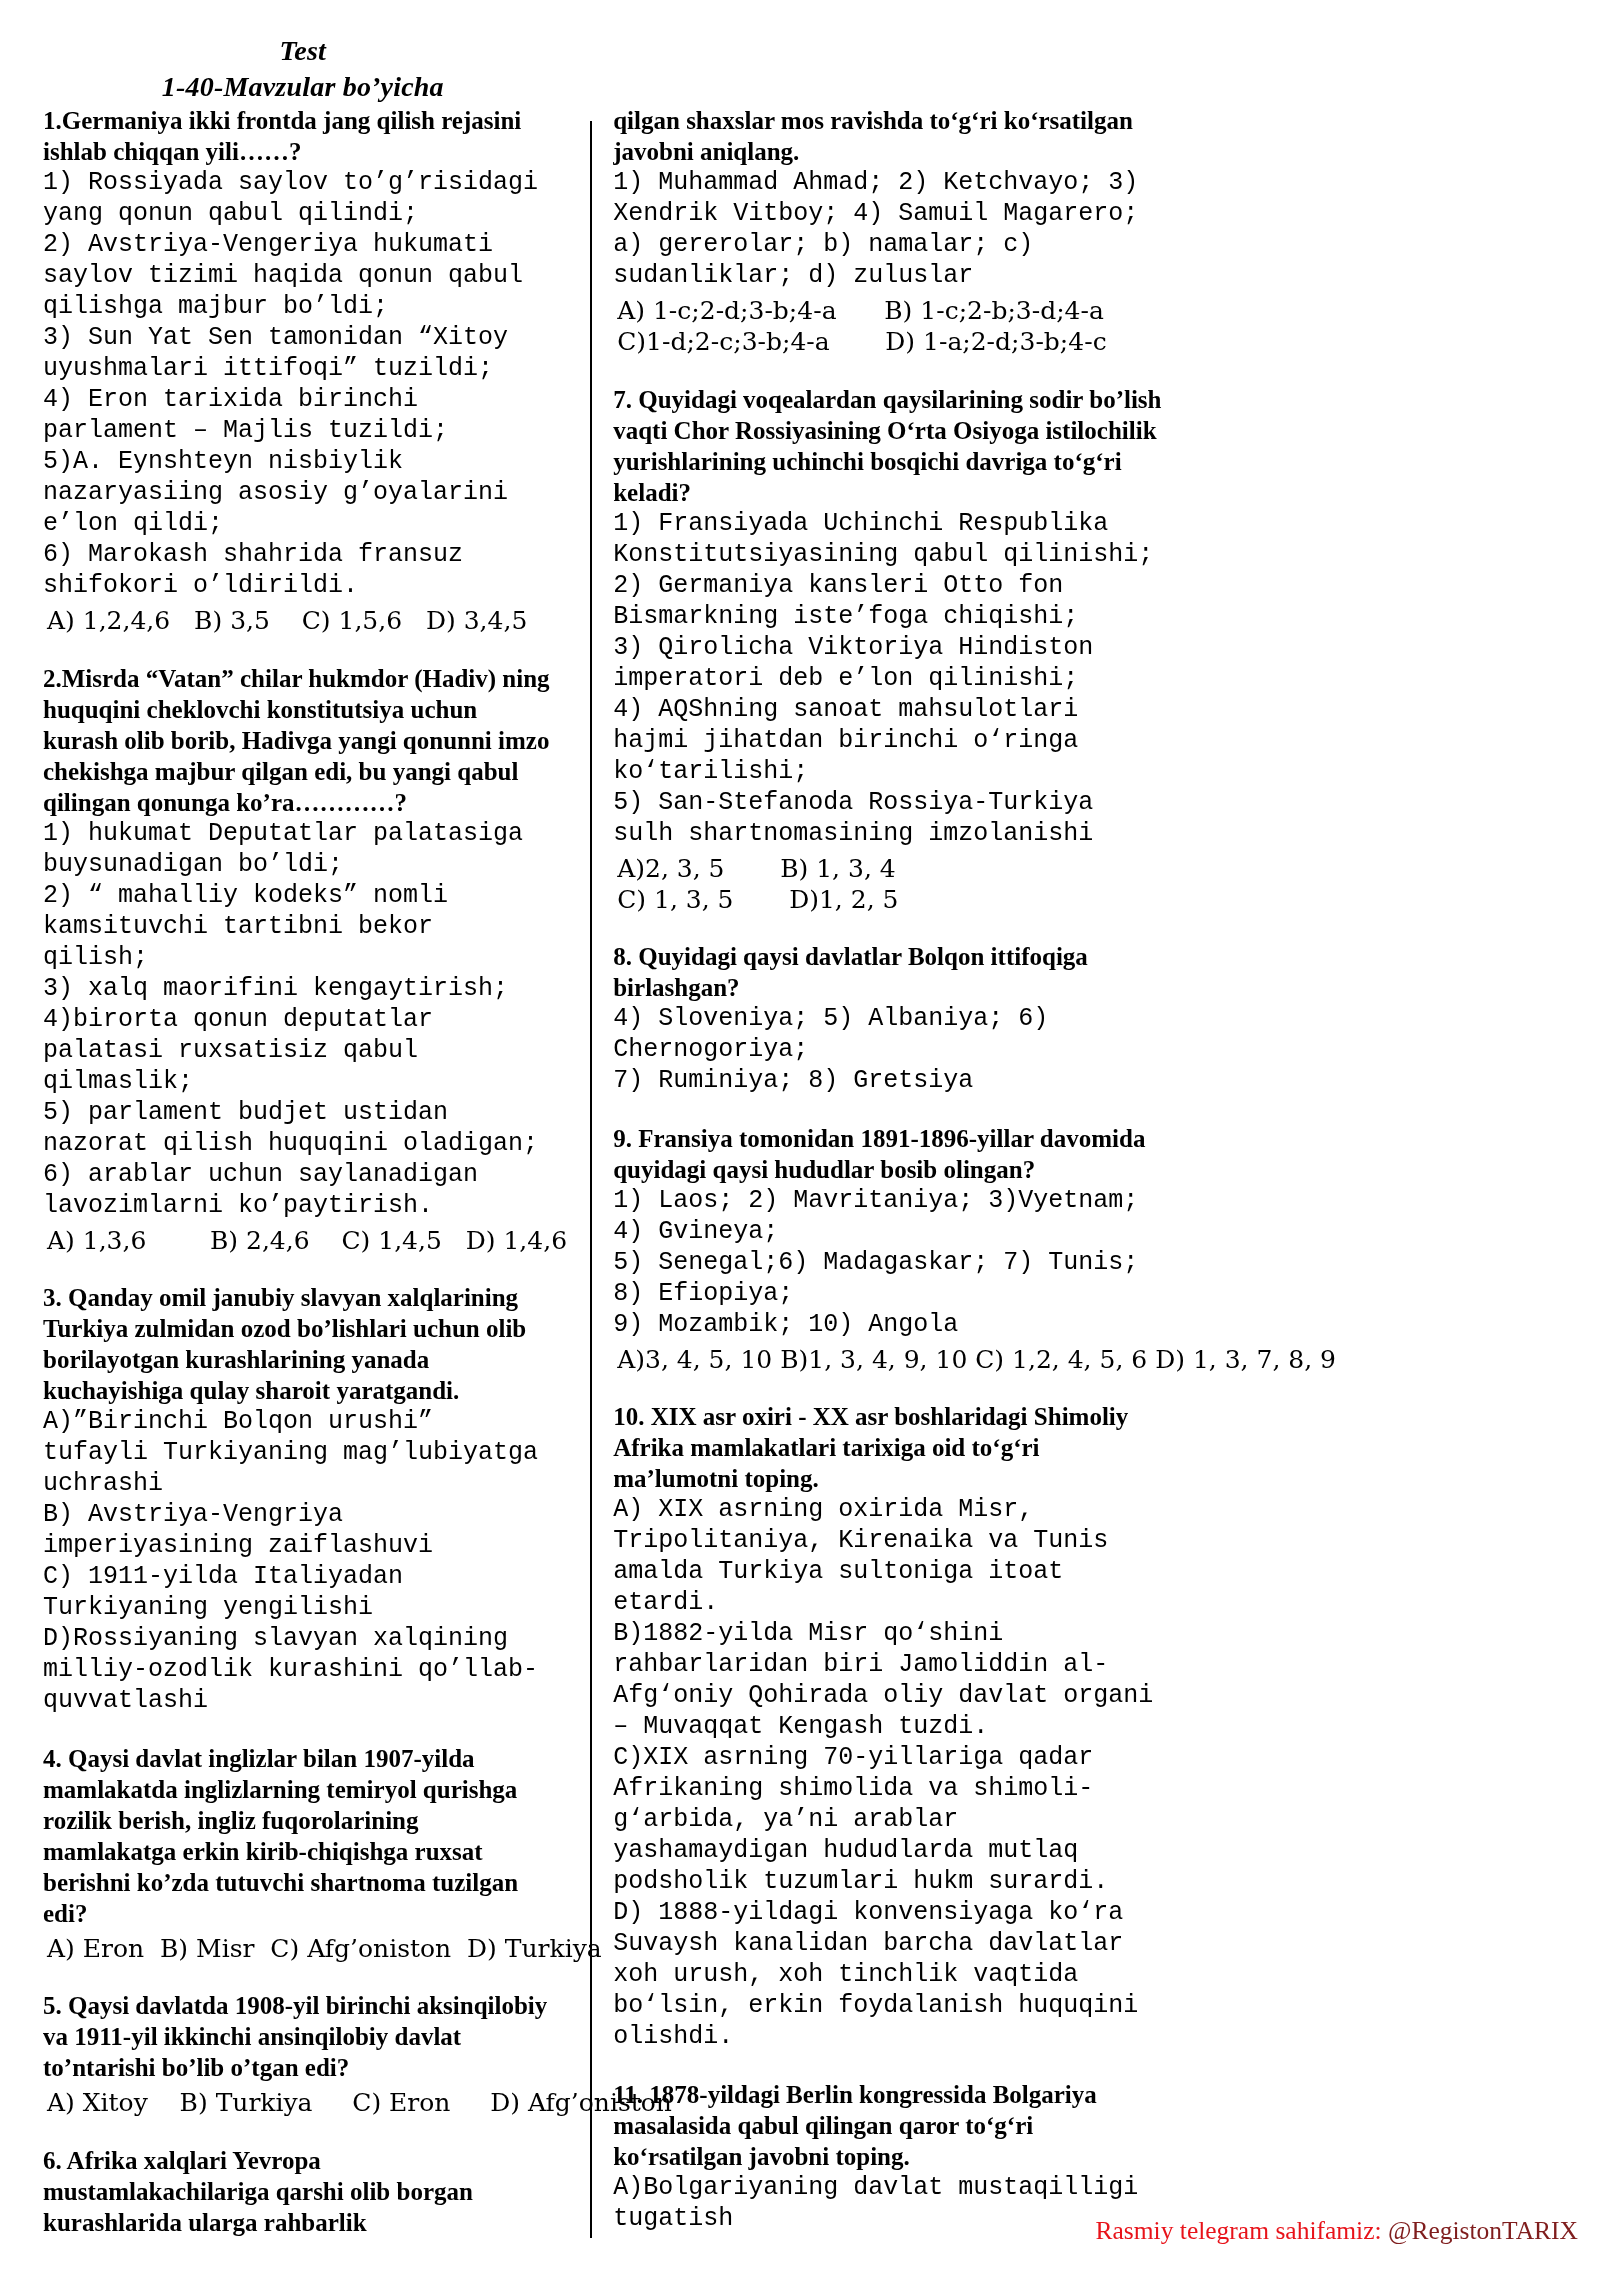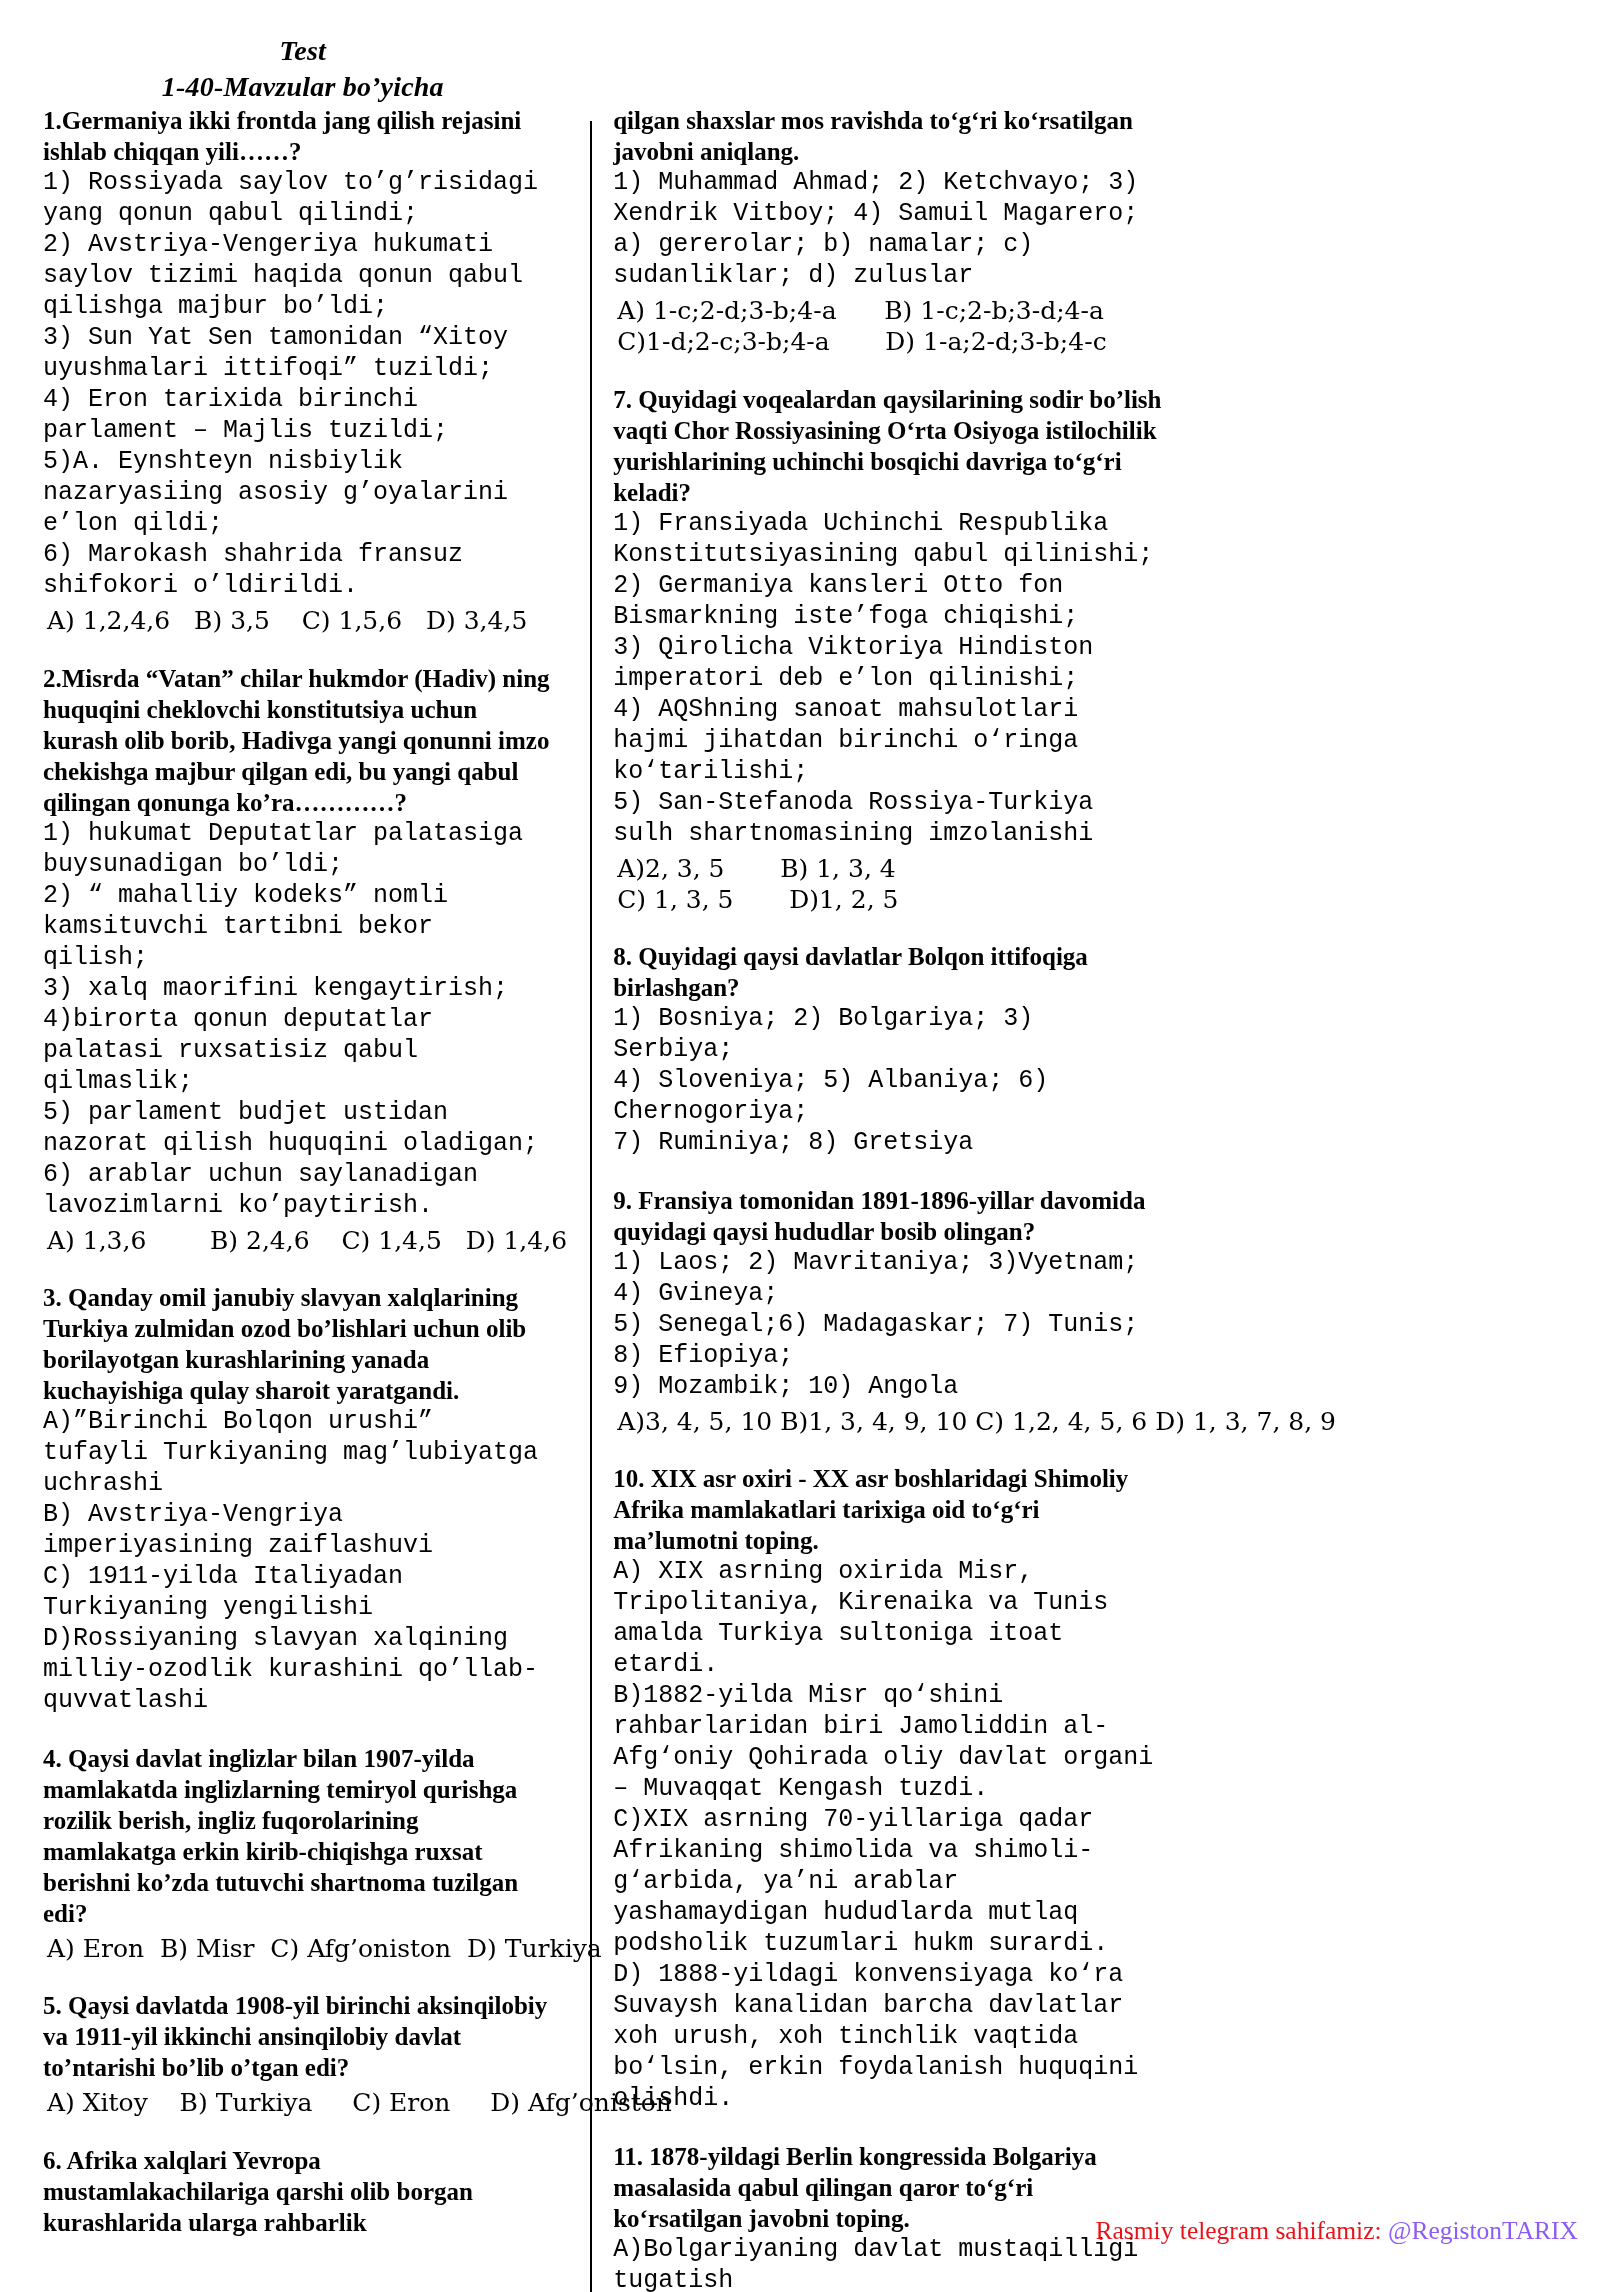--- a/index.html
+++ b/index.html
@@ -169,21 +169,20 @@
             <p class="q-opt">1) Fransiyada Uchinchi Respublika Konstitutsiyasining qabul qilinishi;</p>
             <p class="q-opt">2) Germaniya kansleri Otto fon Bismarkning iste’foga chiqishi;</p>
             <p class="q-opt">3) Qirolicha Viktoriya Hindiston imperatori deb e’lon qilinishi;</p>
             <p class="q-opt">4) AQShning sanoat mahsulotlari hajmi jihatdan birinchi o‘ringa ko‘tarilishi;</p>
             <p class="q-opt">5) San-Stefanoda Rossiya-Turkiya sulh shartnomasining imzolanishi</p>
             <p class="q-ans">A)2, 3, 5       B) 1, 3, 4
 C) 1, 3, 5       D)1, 2, 5</p>
           </div>
           <div class="q-block">
             <p class="q-head">8. Quyidagi qaysi davlatlar Bolqon ittifoqiga birlashgan?</p>
-            <p class="q-opt">1) Bosniya; 2) Bolgariya; 3) Serbiya;</p>
             <p class="q-opt">4) Sloveniya; 5) Albaniya; 6) Chernogoriya;</p>
             <p class="q-opt">7) Ruminiya;  8) Gretsiya</p>
           </div>
           <div class="q-block">
             <p class="q-head">9. Fransiya tomonidan 1891-1896-yillar davomida quyidagi qaysi hududlar bosib olingan?</p>
             <p class="q-opt">1) Laos; 2) Mavritaniya; 3)Vyetnam; 4) Gvineya;</p>
             <p class="q-opt">5) Senegal;6) Madagaskar; 7) Tunis; 8) Efiopiya;</p>
             <p class="q-opt">9) Mozambik; 10) Angola</p>
             <p class="q-ans">A)3, 4, 5, 10 B)1, 3, 4, 9, 10 C) 1,2, 4, 5, 6 D) 1, 3, 7, 8, 9</p>
           </div>
@@ -198,17 +197,17 @@
             <p class="q-head">11. 1878-yildagi Berlin kongressida Bolgariya masalasida qabul qilingan qaror to‘g‘ri ko‘rsatilgan javobni toping.</p>
             <p class="q-opt">A)Bolgariyaning davlat mustaqilligi tugatish</p>
           </div>
         </div>
     </div>
 
   </div>
 
   <div class="footer">
     <span class="f-red" style="color: rgb(232, 19, 26); text-align: center;">Rasmiy telegram sahifamiz:</span>
-    <span class="f-purple" style="color: #8b5cf6;">@RegistonTARIX</span>
+    <span class="f-purple" style="color: #7f1d1d;">@RegistonTARIX</span>
   </div>
 
 </div>
 
 
 </body></html>

